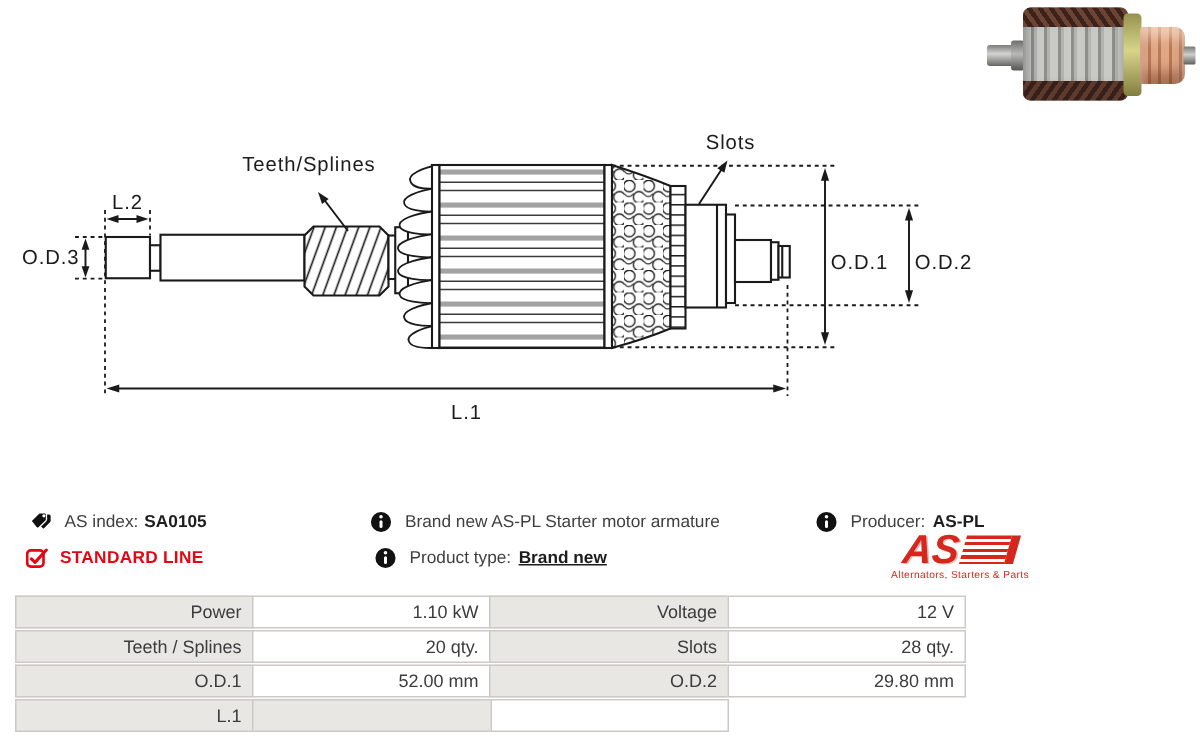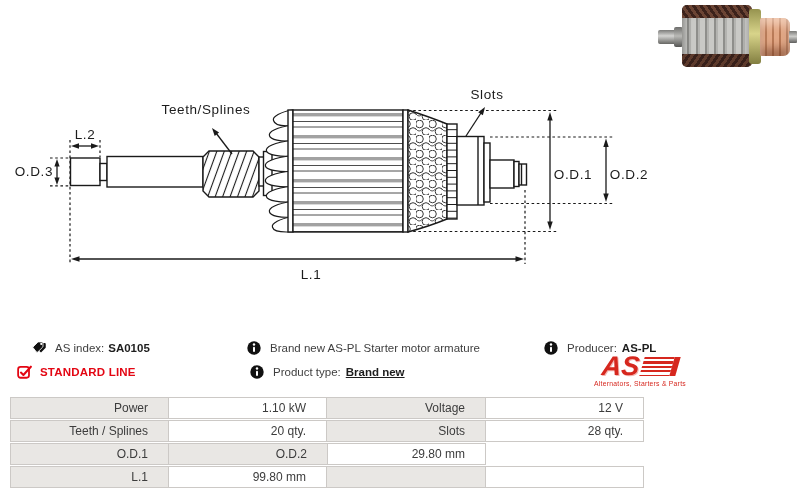--- a/index.html
+++ b/index.html
@@ -43,21 +43,21 @@
   .logo-as{font-style:italic;font-weight:bold;font-size:27px;line-height:24px;color:#d6271e;
     transform:skewX(-6deg);text-shadow:1px 1px 0 #f3b7b3;}
   .logo-flag{display:inline-block;width:30px;height:19px;margin-left:2px;transform:skewX(-16deg);
     background:repeating-linear-gradient(180deg,#d6271e 0 2.2px,#ffffff 2.2px 4.4px);
     border-right:6px solid #d6271e;}
   .logo-tagline{font-size:6.8px;color:#d6271e;letter-spacing:.25px;margin-top:1px;white-space:nowrap;}
   
   .spec-table{position:absolute;left:10px;top:397px;width:637px;}
   .srow{display:flex;height:22px;margin-bottom:1px;}
   .scell{box-sizing:border-box;border:1px solid #ccc9c6;display:flex;align-items:center;
-    justify-content:flex-end;padding-right:20px;font-size:12px;color:#3c3c3c;background:#fff;}
+    justify-content:flex-end;padding-right:7px;font-size:12px;color:#3c3c3c;background:#fff;}
   .scell.lbl{width:159px;background:#e9e7e4;}
   .scell.val{width:159px;margin-left:-1px;}
   .scell.lbl2{width:160px;background:#e9e7e4;margin-left:-1px;}
 </style>
 </head>
 <body>
 
 <svg id="diagram-svg" width="800" height="330" viewBox="0 0 800 330">
   <defs>
     <pattern id="splineHatch" patternUnits="userSpaceOnUse" width="7" height="52" patternTransform="rotate(20)">
@@ -170,21 +170,21 @@
   <div class="p-shaft-l"></div>
   <div class="p-collar"></div>
   <div class="p-body"></div>
   <div class="p-wind-top"></div>
   <div class="p-wind-bot"></div>
   <div class="p-ring"></div>
   <div class="p-comm"></div>
   <div class="p-shaft-r"></div>
 </div>
 
-<div class="info-row" style="left:32px;top:340px;">
+<div class="info-row" style="left:20px;top:340px;">
   <span class="icon-box">
     <svg width="15" height="15" viewBox="0 0 16 16">
       <path d="M4.2,7.2 L9.4,2.4 a1.1,1.1 0 0 1 .78,-.3 h3.4 a1.1,1.1 0 0 1 1.1,1.1 v3.4 c0,.3 -.12,.58 -.33,.79 L9.6,12.2 Z" fill="#111111"></path>
       <path d="M1,6.4 L6.2,1.3 a1.1,1.1 0 0 1 .78,-.32 h3.6 a1.15,1.15 0 0 1 1.15,1.15 v3.6 c0,.3 -.12,.58 -.33,.8 L6.3,11.6 a1.15,1.15 0 0 1 -1.63,0 L1,7.0 a1.15,1.15 0 0 1 0,-1.63 Z" fill="#111111" stroke="#ffffff" stroke-width="0.9"></path>
       <circle cx="9.9" cy="3.1" r="1.15" fill="#ffffff"></circle>
     </svg>
   </span>
   <span>AS index:</span>
   <b style="margin-left:-4px;">SA0105</b>
 </div>
@@ -250,22 +250,22 @@
     <div class="scell val">12 V</div>
   </div>
   <div class="srow">
     <div class="scell lbl">Teeth / Splines</div>
     <div class="scell val">20 qty.</div>
     <div class="scell lbl2">Slots</div>
     <div class="scell val">28 qty.</div>
   </div>
   <div class="srow">
     <div class="scell lbl">O.D.1</div>
+    <div class="scell val">52.00 mm</div>
     <div class="scell lbl2">O.D.2</div>
     <div class="scell val">29.80 mm</div>
   </div>
   <div class="srow">
     <div class="scell lbl">L.1</div>
-    <div class="scell val">99.80 mm</div>
     <div class="scell lbl2"></div>
     <div class="scell val"></div>
   </div>
 </div>
 
 </body></html>

